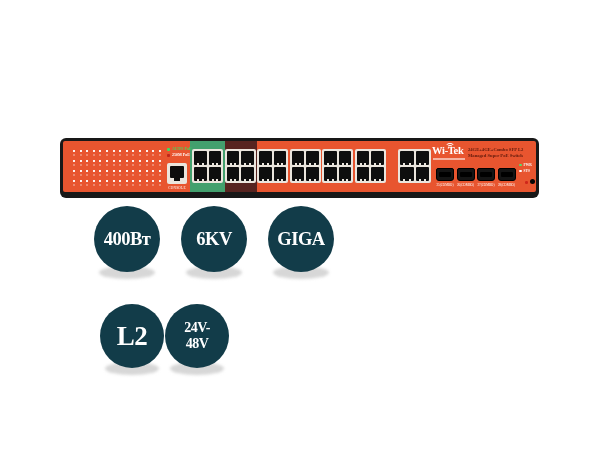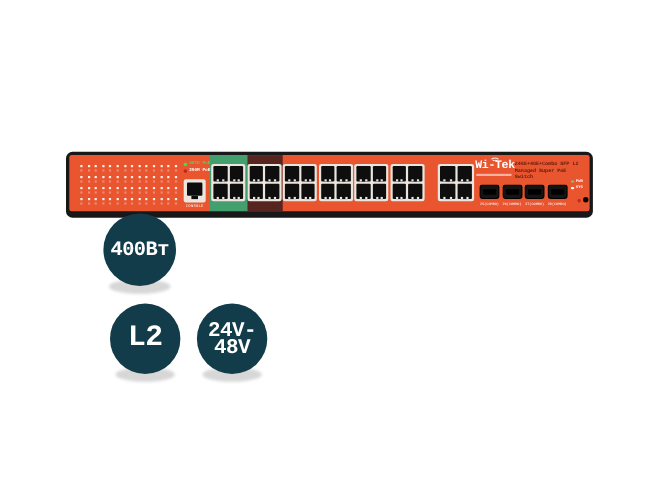--- a/index.html
+++ b/index.html
@@ -1,17 +1,17 @@
 <!DOCTYPE html>
 <html><head>
 <meta charset="utf-8">
 <style>
   html,body{margin:0;padding:0;}
   .page{position:relative;width:600px;height:450px;background:#ffffff;overflow:hidden;
-        font-family:Liberation Mono, monospace;}
+        font-family:Liberation Serif, serif;}
 
   
   .switch{position:absolute;left:60px;top:138px;width:479px;height:60px;
           background:#181818;border-radius:6px;}
   .faceplate{position:absolute;left:3px;top:3px;right:3px;bottom:6px;
              background:#e8552f;border-radius:2px;overflow:hidden;}
 
   .band{position:absolute;top:0;bottom:0;}
   .band-green{left:127px;width:35px;background:#43a06e;}
   .band-maroon{left:162px;width:32px;background:#572420;}
@@ -66,32 +66,32 @@
   .status-row{display:flex;align-items:center;gap:2px;font-size:3.5px;color:#fff;
               line-height:6px;font-weight:bold;}
   .status-dot{width:2.5px;height:2.5px;border-radius:50%;flex:0 0 auto;}
   .reset-dot{position:absolute;left:462px;top:40px;width:2.5px;height:2.5px;border-radius:50%;
              background:#d0261a;}
   .reset-hole{position:absolute;left:467px;top:38px;width:5px;height:5px;border-radius:50%;
               background:#060606;}
 
   
   .badge-row{position:absolute;display:flex;}
-  .badge-row-1{left:94px;top:194px;gap:21px;}
-  .badge-row-2{left:100px;top:276px;gap:15px;}
+  .badge-row-1{left:94px;top:206px;gap:21px;}
+  .badge-row-2{left:100px;top:304px;gap:1px;}
   .badge-wrap{position:relative;}
   .badge-row-1 .badge-wrap{width:66px;height:66px;}
   .badge-row-2 .badge-wrap{width:64px;height:64px;}
   .badge-shadow{position:absolute;left:5px;right:5px;bottom:-7px;height:13px;border-radius:50%;
                 background:#d7d7d7;filter:blur(1.5px);}
   .badge-circle{position:absolute;inset:0;border-radius:50%;background:#123c49;color:#fff;
                 display:flex;flex-direction:column;align-items:center;justify-content:center;
                 font-weight:bold;font-size:18.5px;letter-spacing:-.5px;text-align:center;}
   .badge-circle.big{font-size:27px;}
-  .badge-circle.two-line{font-size:19px;line-height:16px;}
+  .badge-circle.two-line{font-size:14px;line-height:16px;}
 </style>
 </head>
 <body>
 
 <div class="page">
 
   <div class="switch">
     <div class="faceplate">
 
       <div class="band band-green"></div>
@@ -255,20 +255,28 @@
       <div class="reset-dot"></div>
       <div class="reset-hole"></div>
     </div>
   </div>
 
   <div class="badge-row badge-row-1" id="badge-row-1">
       <div class="badge-wrap">
         <div class="badge-shadow"></div>
         <div class="badge-circle">400Вт</div>
       </div>
+      <div class="badge-wrap">
+        <div class="badge-shadow"></div>
+        <div class="badge-circle">6KV</div>
+      </div>
+      <div class="badge-wrap">
+        <div class="badge-shadow"></div>
+        <div class="badge-circle">GIGA</div>
+      </div>
     </div>
   <div class="badge-row badge-row-2" id="badge-row-2">
       <div class="badge-wrap">
         <div class="badge-shadow"></div>
         <div class="badge-circle big">L2</div>
       </div>
       <div class="badge-wrap">
         <div class="badge-shadow"></div>
         <div class="badge-circle two-line">
           <div class="">24V-</div>

